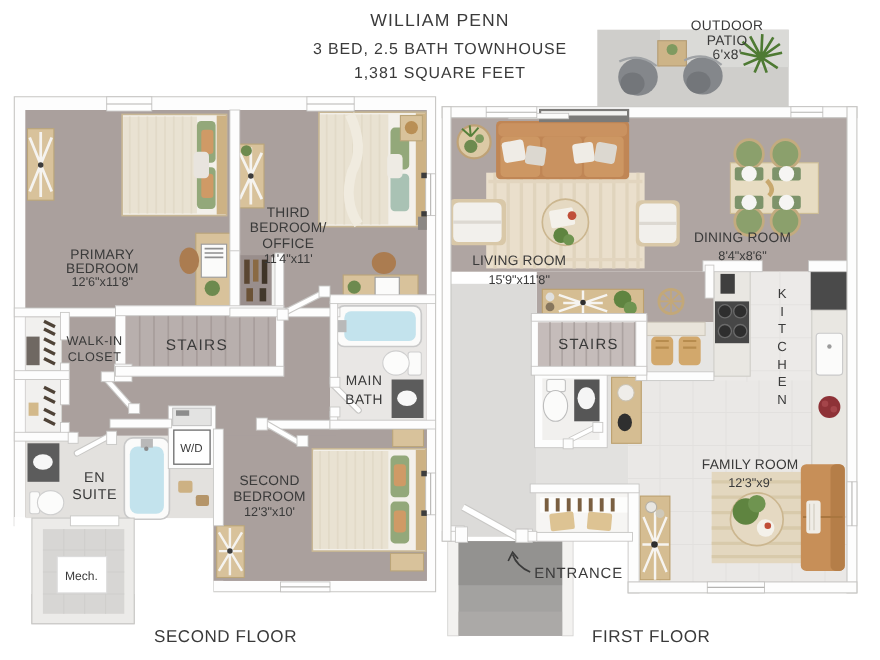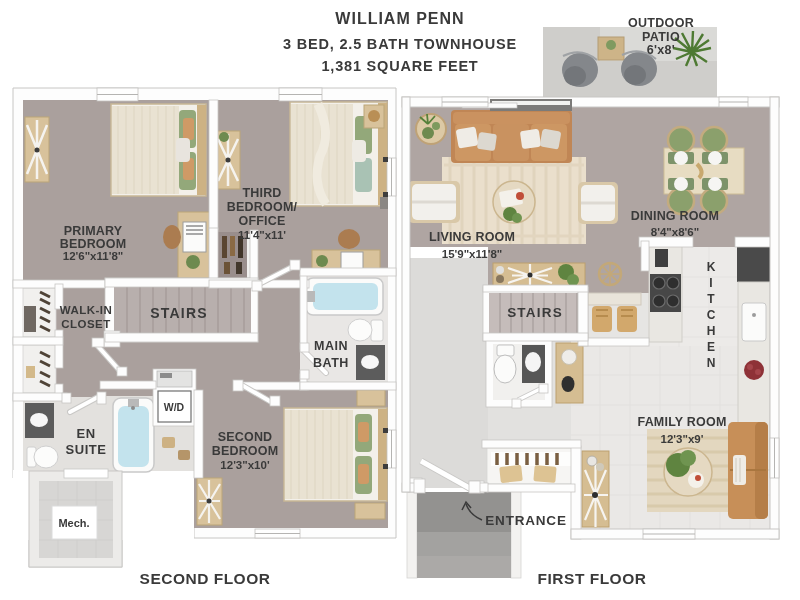--- a/index.html
+++ b/index.html
@@ -1,16 +1,16 @@
 <!DOCTYPE html>
 <html><head>
 <meta charset="utf-8">
 <style>
   html,body{margin:0;padding:0;background:#ffffff;}
-  .wrap{width:800px;height:600px;position:relative;font-family:"Liberation Sans",sans-serif;font-weight:bold;}
+  .wrap{width:800px;height:600px;position:relative;font-family:"Liberation Sans",sans-serif;}
   text{font-family:"Liberation Sans",sans-serif;fill:#3a3a3a;}
 </style>
 </head>
 <body>
 <div class="wrap">
 <svg width="800" height="600" viewBox="0 0 800 600" xmlns="http://www.w3.org/2000/svg">
 <rect x="0" y="0" width="800" height="600" fill="#ffffff"></rect>
 
 <g id="title">
 <text x="400" y="24" font-size="16" letter-spacing="1" text-anchor="middle">WILLIAM PENN</text>

